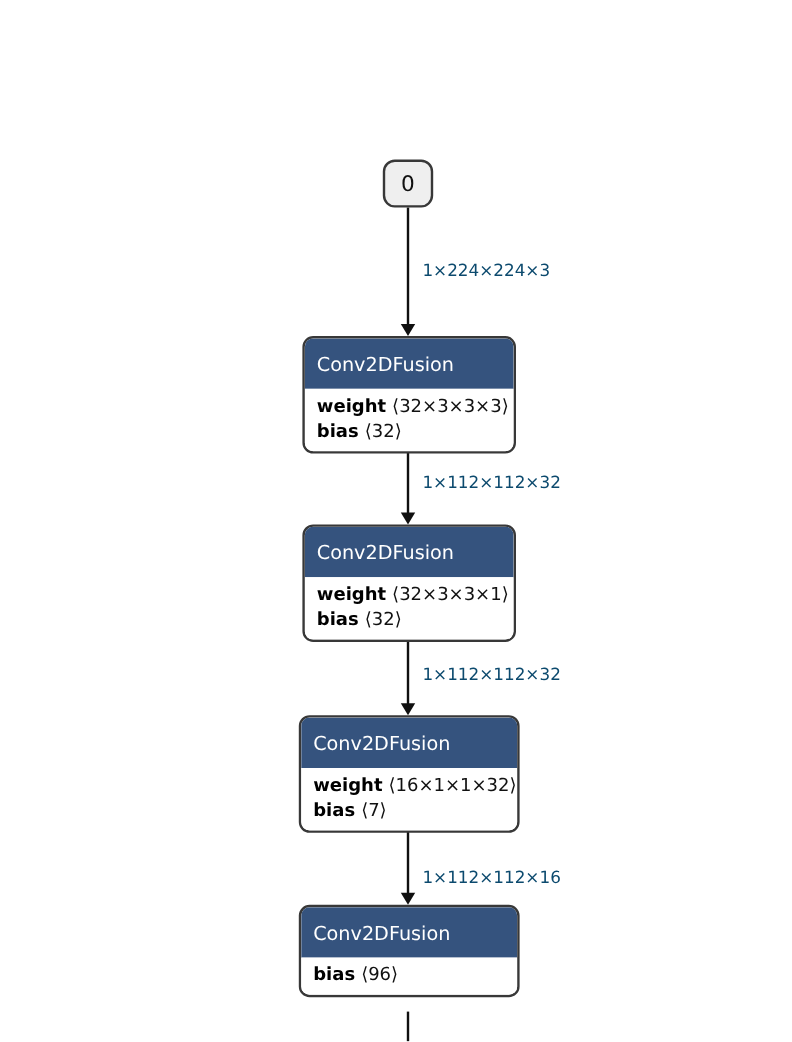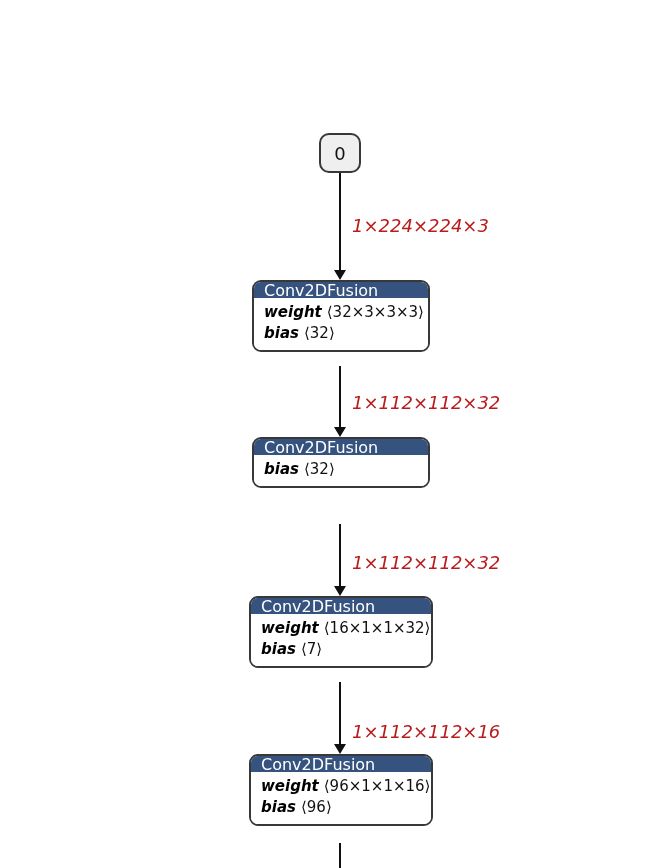--- a/index.html
+++ b/index.html
@@ -60,25 +60,24 @@
   }
   .a0 { top: 270px; }
   .a1 { top: 427px; }
   .a2 { top: 586px; }
   .a3 { top: 744px; }
 
   
   .edge-label {
     position: absolute;
     left: 352px;
-    font-size: 18px;
+    font-size: 14px;
     line-height: 16px;
-    color: #b91c1c;
+    color: #0c4a6e;
     white-space: nowrap;
-    font-style: italic;
   }
   .l0 { top: 218px; }
   .l1 { top: 395px; }
   .l2 { top: 555px; }
   .l3 { top: 724px; }
 
   
   .conv-node {
     position: absolute;
     background: #ffffff;
@@ -90,40 +89,39 @@
   }
   .n1 { left: 252px; top: 280px; width: 178px; }
   .n2 { left: 252px; top: 437px; width: 178px; }
   .n3 { left: 249px; top: 596px; width: 184px; }
   .n4 { left: 249px; top: 754px; width: 184px; }
 
   .node-header {
     background: var(--header-bg, #35537e);
     color: #ffffff;
     font-size: 16px;
-    height: 16px;
+    height: 42px;
     display: flex;
     align-items: center;
     padding: 0 10px;
     white-space: nowrap;
   }
   .node-body {
     padding: 4px 10px 6px 10px;
     background: #ffffff;
   }
   .param-line {
     font-size: 15px;
     line-height: 21px;
     white-space: nowrap;
   }
   .param-name {
     font-weight: bold;
     color: #000;
     margin-right: 5px;
-    font-style: italic;
   }
   .param-value {
     color: #111;
     text-align: center;
   }
 </style>
 </head>
 <body>
 
 <div class="canvas">
@@ -154,33 +152,33 @@
     <div class="node-header">Conv2DFusion</div>
     <div class="node-body">
       <div class="param-line"><span class="param-name">weight</span><span class="param-value">⟨32×3×3×3⟩</span></div>
       <div class="param-line"><span class="param-name">bias</span><span class="param-value">⟨32⟩</span></div>
     </div>
   </div>
 
   <div class="conv-node n2">
     <div class="node-header">Conv2DFusion</div>
     <div class="node-body">
+      <div class="param-line"><span class="param-name">weight</span><span class="param-value">⟨32×3×3×1⟩</span></div>
       <div class="param-line"><span class="param-name">bias</span><span class="param-value">⟨32⟩</span></div>
     </div>
   </div>
 
   <div class="conv-node n3">
     <div class="node-header">Conv2DFusion</div>
     <div class="node-body">
       <div class="param-line"><span class="param-name">weight</span><span class="param-value">⟨16×1×1×32⟩</span></div>
       <div class="param-line"><span class="param-name">bias</span><span class="param-value">⟨7⟩</span></div>
     </div>
   </div>
 
   <div class="conv-node n4">
     <div class="node-header">Conv2DFusion</div>
     <div class="node-body">
-      <div class="param-line"><span class="param-name">weight</span><span class="param-value">⟨96×1×1×16⟩</span></div>
       <div class="param-line"><span class="param-name">bias</span><span class="param-value">⟨96⟩</span></div>
     </div>
   </div>
 
 </div>
 
 </body></html>

